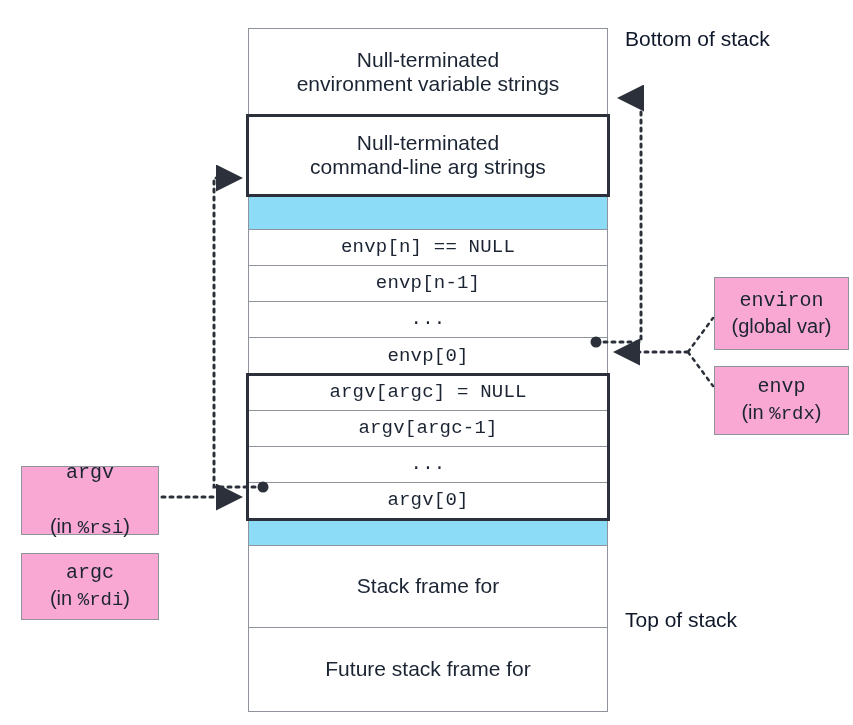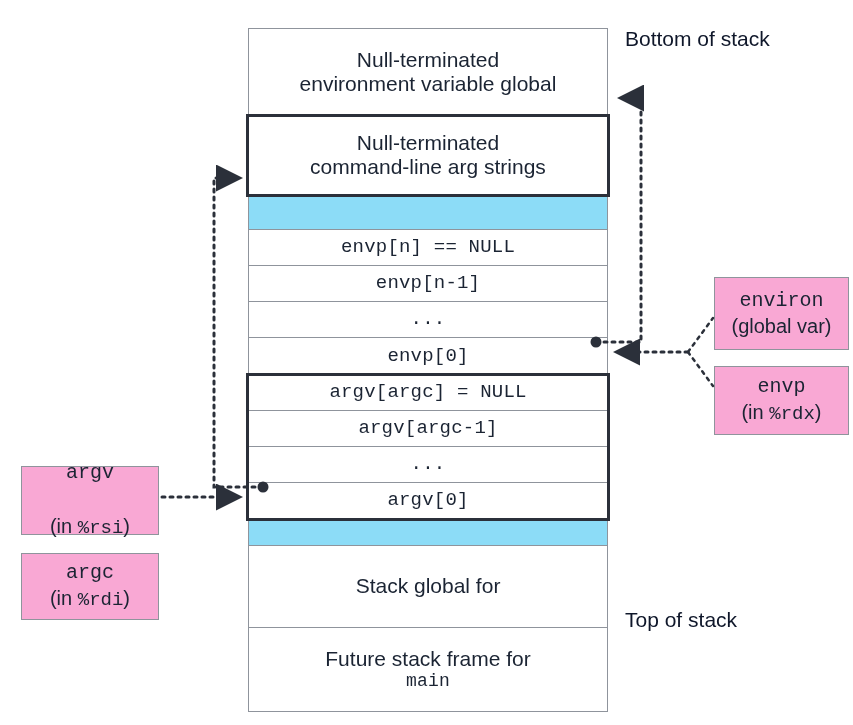--- a/index.html
+++ b/index.html
@@ -59,21 +59,21 @@
 </head>
 <body>
 
 <div class="stage">
 
   <div id="stack-column">
 
     <div class="cell first sans" style="top:0px;height:88px;">
       <div class="txt">
         <div>Null-terminated</div>
-        <div>environment variable global</div>
+        <div>environment variable strings</div>
       </div>
     </div>
 
     <div class="cell sans" style="top:88px;height:79px;">
       <div class="txt">
         <div>Null-terminated</div>
         <div>command-line arg strings</div>
       </div>
     </div>
 
@@ -108,28 +108,27 @@
     </div>
 
     <div class="cell mono" style="top:455px;height:36px;">
       <span class="txt">argv[0]</span>
     </div>
 
     <div class="blueband" style="top:491px;height:27px;"></div>
 
     <div class="cell" style="top:518px;height:82px;">
       <div class="txt">
-        <div class="sans">Stack global for</div>
+        <div class="sans">Stack frame for</div>
       </div>
     </div>
 
     <div class="cell" style="top:600px;height:84px;">
       <div class="txt">
         <div class="sans">Future stack frame for</div>
-        <div class="mono-sm">main</div>
       </div>
     </div>
 
     <div class="group-outline" style="left:-2px;top:86px;width:364px;height:83px;"></div>
     <div class="group-outline" style="left:-2px;top:345px;width:364px;height:148px;"></div>
   </div>
 
   <div class="sidebox" style="left:698px;top:277px;width:135px;height:73px;">
     <div class="l1">environ</div>
     <div class="l2">

